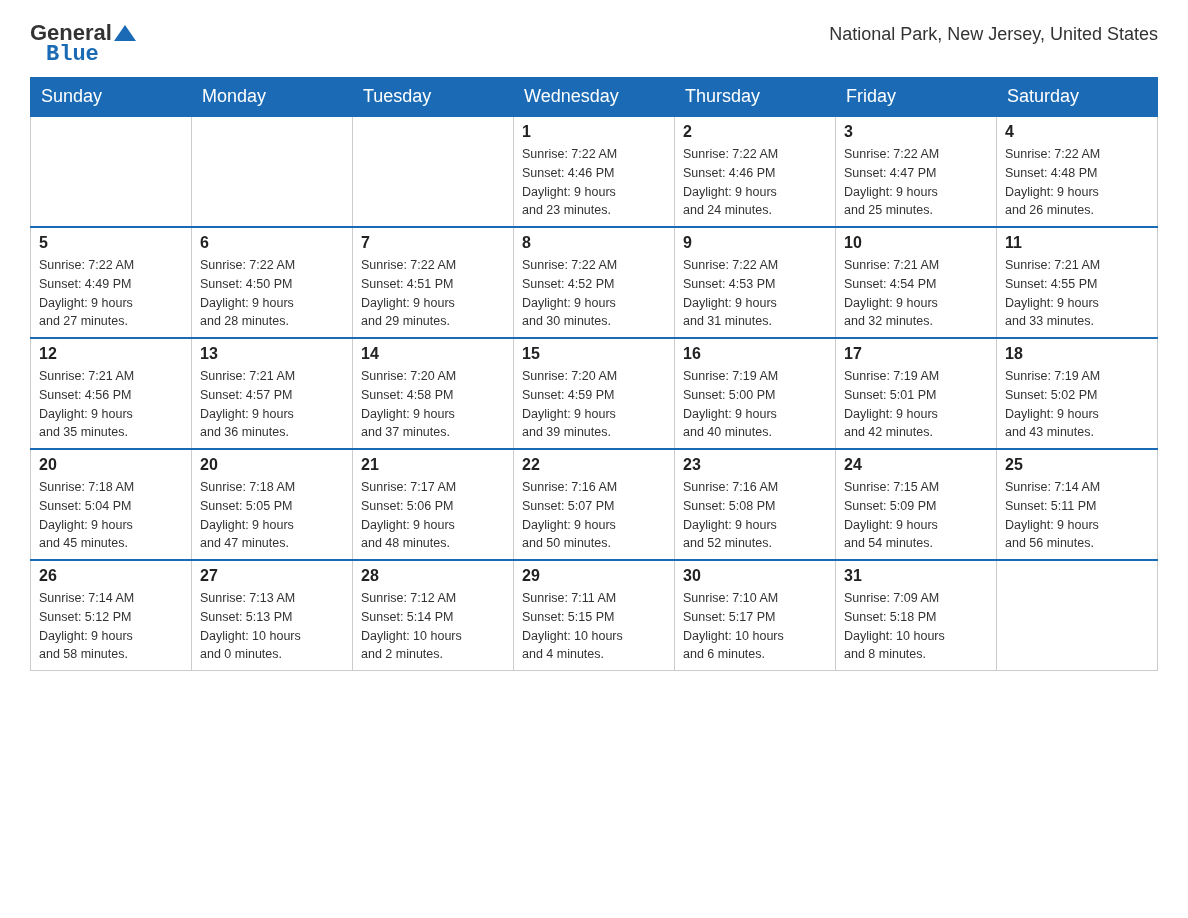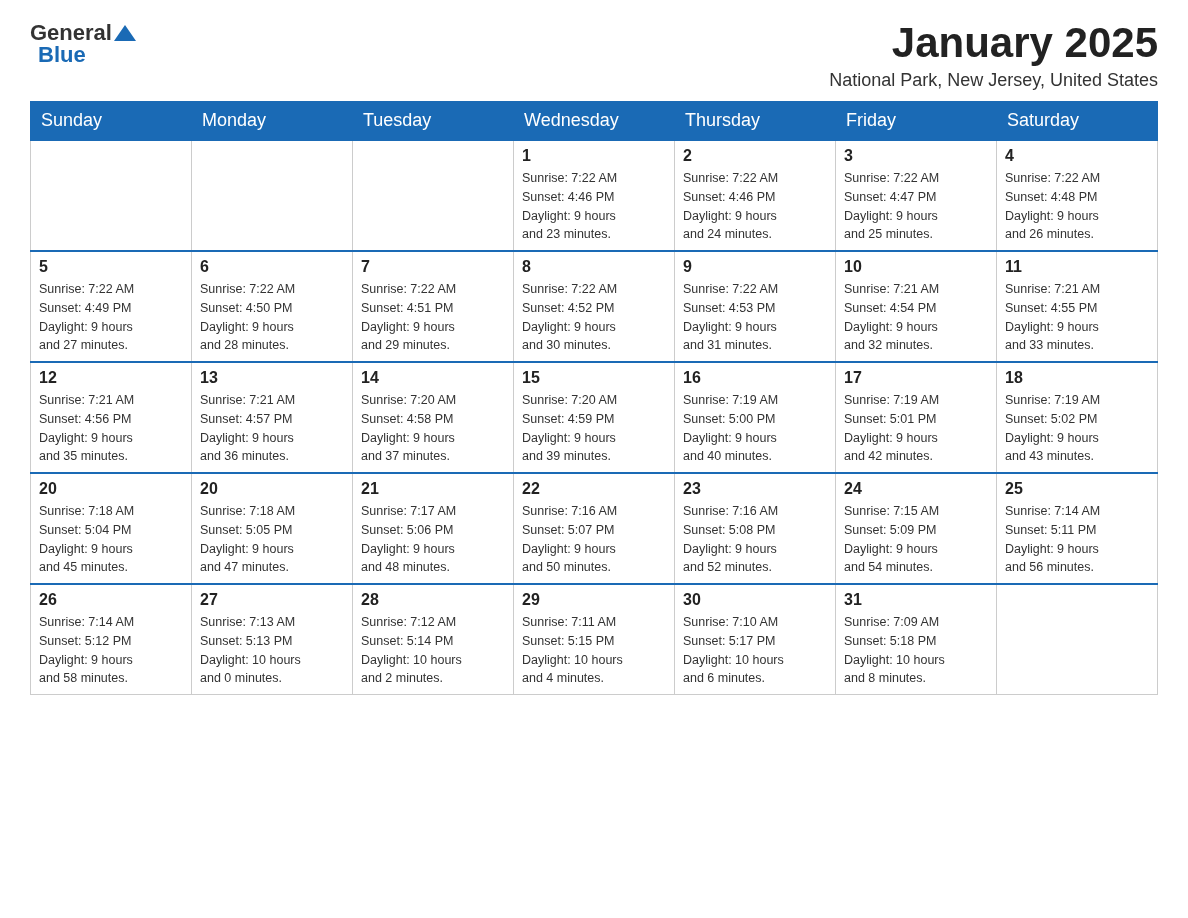--- a/index.html
+++ b/index.html
@@ -91,25 +91,24 @@
 
 <div class="header">
   <div class="logo">
     <div style="display:flex; flex-direction:column; align-items:flex-start;">
       <div style="display:flex; align-items:center;">
         <span class="logo-text-general">General</span>
         <svg width="22" height="22" viewBox="0 0 22 22" style="margin-left:2px; margin-top:2px;">
           <polygon points="11,2 22,18 0,18" fill="#1a6ab5"></polygon>
         </svg>
       </div>
-      <span class="logo-text-blue" style="margin-top:-4px; margin-left:8px;">Blue</span>
+      <span class="logo-text-blue" style="margin-top:-4px; margin-left:16px;font-family:Liberation Mono, monospace;">Blue</span>
     </div>
   </div>
   <div class="title-block">
-    <div class="month-title">January 2025</div>
     <div class="location-title">National Park, New Jersey, United States</div>
   </div>
 </div>
 
 <table class="calendar">
   <thead>
     <tr>
     <th>Sunday</th>
         <th>Monday</th>
         <th>Tuesday</th>

